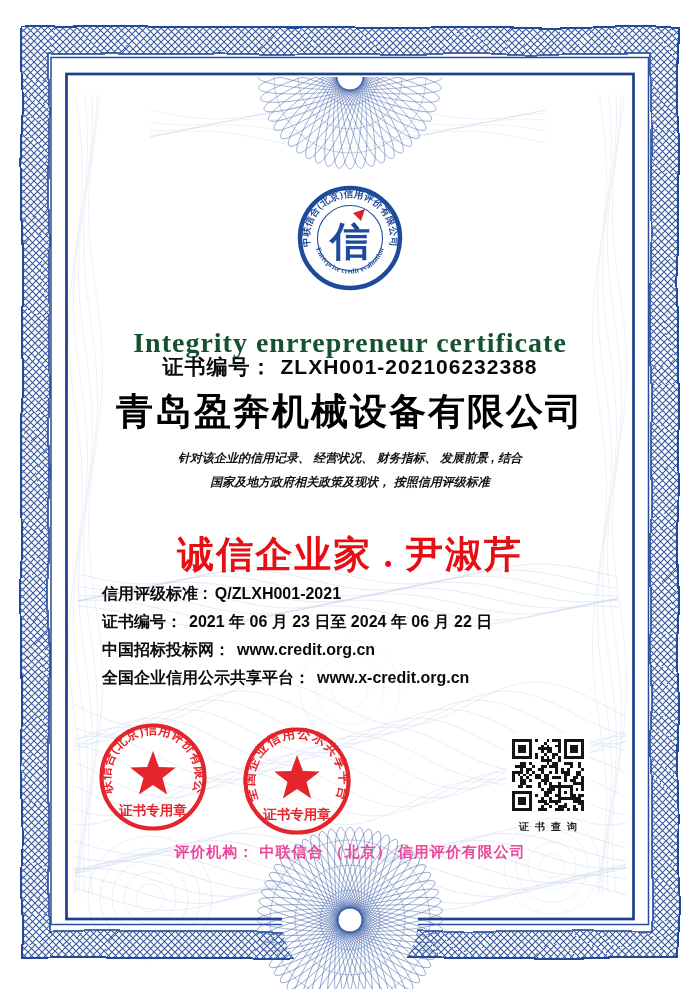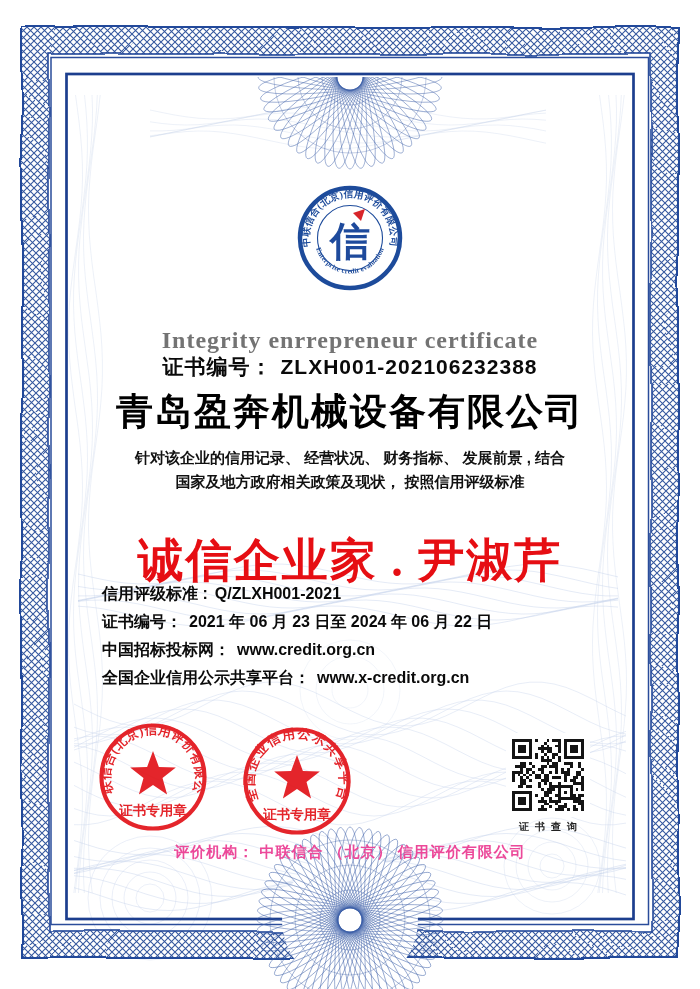--- a/index.html
+++ b/index.html
@@ -12,26 +12,26 @@
   .deco{position:absolute;left:0;top:0;z-index:0;}
   .content{position:absolute;left:0;top:0;width:700px;height:989px;z-index:2;}
   .abs{position:absolute;}
   .ctr{left:70px;width:560px;text-align:center;}
 
   .logo-svg{position:absolute;left:295px;top:183px;}
 
   .title{top:289px;font-family:"Liberation Serif","DejaVu Serif",serif;
     font-weight:bold;font-size:38px;letter-spacing:16px;text-indent:16px;color:#000;}
   .subtitle{top:327px;font-family:"Liberation Serif","DejaVu Serif",serif;
-    font-weight:bold;font-size:24px;letter-spacing:1px;color:#737373;}
+    font-weight:bold;font-size:28px;letter-spacing:1px;color:#14532d;}
   .certno{top:353px;font-weight:bold;font-size:21px;letter-spacing:1px;}
   .certno .lbl{margin-right:8px;}
   .company{top:387px;font-weight:bold;font-size:37px;letter-spacing:2px;color:#000;}
-  .body-par{top:446px;font-weight:bold;font-size:15px;line-height:24px;color:#111;}
-  .award{top:530px;font-weight:bold;font-size:46px;letter-spacing:2px;color:#e60e13;
+  .body-par{top:446px;font-weight:bold;font-size:12px;line-height:24px;color:#111;font-style:italic;}
+  .award{top:530px;font-weight:bold;font-size:37px;letter-spacing:2px;color:#e60e13;
     font-family:"Liberation Serif","DejaVu Serif",serif;}
   .details{top:580px;left:102px;width:480px;font-weight:bold;font-size:16px;}
   .detail-line{height:28px;line-height:28px;white-space:nowrap;}
   .detail-line .lbl{margin-right:7px;}
   .stamp-svg{position:absolute;opacity:.93;}
   .stamp-left{left:94px;top:718px;}
   .stamp-right{left:238px;top:722px;}
   .qr-svg{position:absolute;left:506px;top:733px;}
   .qr-caption{left:478px;top:820px;width:140px;text-align:center;
     font-weight:bold;font-size:10px;letter-spacing:6px;text-indent:6px;color:#222;}

